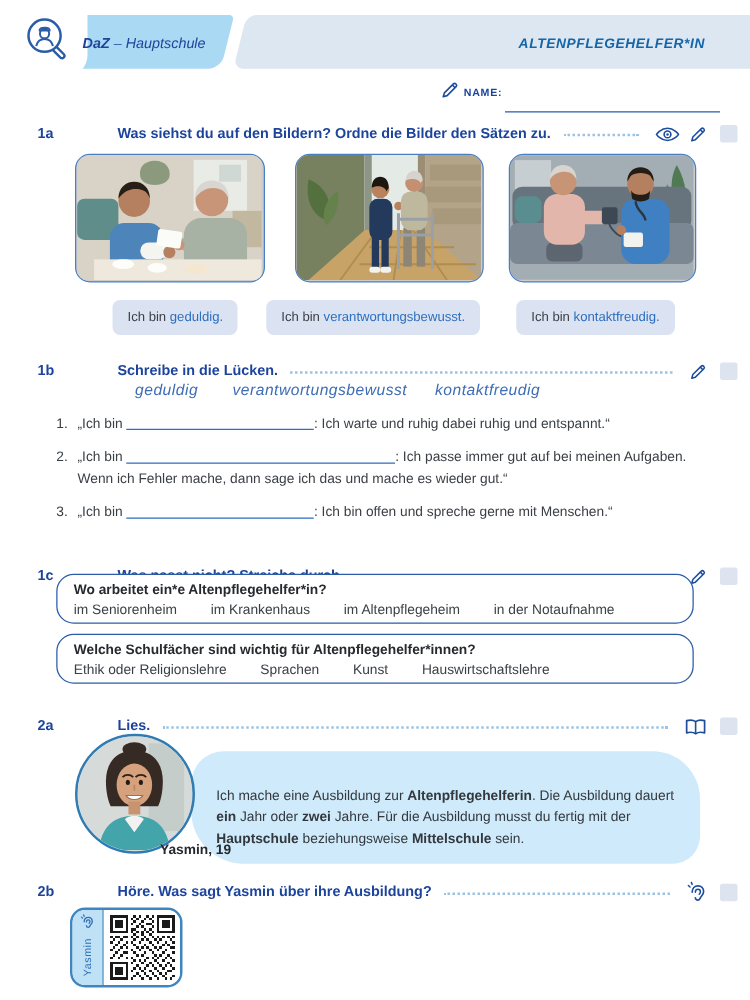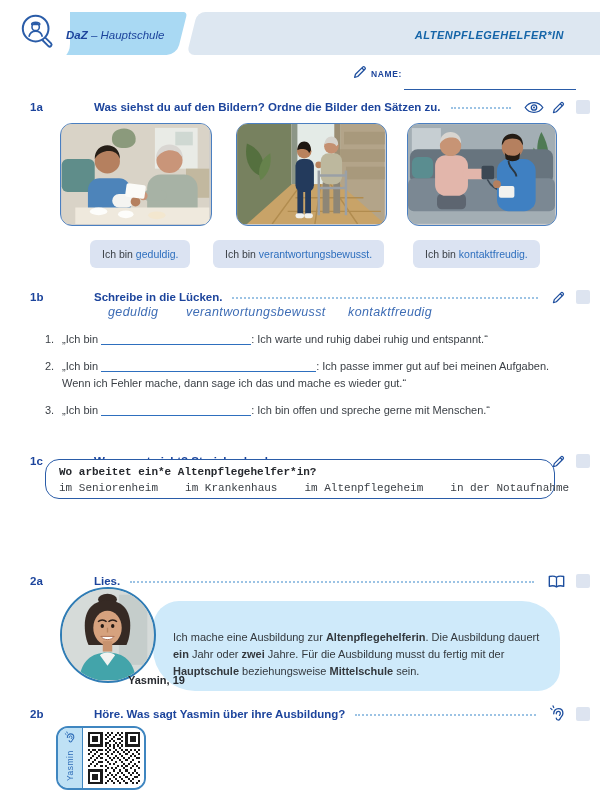--- a/index.html
+++ b/index.html
@@ -43,21 +43,21 @@
   .hw{position:absolute;top:305px;font-size:12.5px;font-style:italic;color:#3e6db5;letter-spacing:.4px;}
   .sents{position:absolute;left:45px;top:331px;width:514px;}
   .sent{display:flex;font-size:11px;color:#3a3f45;line-height:1.6;margin-bottom:9px;}
   .snum{width:17px;flex:none;}
   .stext{flex:1;}
   .blank{display:inline-block;border-bottom:1.4px solid #2e6fbe;height:13px;vertical-align:-2px;}
   .b{font-weight:700;}
   .hl{color:#2e6fbe;}
 
   .obox{position:absolute;left:45px;width:510px;height:40px;border:1.5px solid #2a5ca8;border-radius:14px;
-        background:#fff;padding:5px 13px;font-family:Liberation Mono, monospace;}
+        background:#fff;padding:5px 13px;}
   .q{font-size:11px;font-weight:700;color:#26292e;line-height:1.4;}
   .opts{font-size:11px;color:#3a3f45;line-height:1.5;display:flex;}
   .opts span{margin-right:27px;white-space:nowrap;}
 
   .portrait{position:absolute;left:60px;top:587px;width:96px;height:96px;border:2.5px solid #2f7cb5;
             border-radius:50%;overflow:hidden;background:#d6dbd9;}
   .caption{position:absolute;left:128px;top:674px;font-size:11px;font-weight:700;color:#26292e;}
   .bubble{position:absolute;left:153px;top:601px;width:407px;min-height:72px;background:#cfeafa;
           border-radius:26px 38px 22px 42px;padding:28px 16px 11px 20px;font-size:11px;
           line-height:1.55;color:#33383d;}
@@ -258,20 +258,29 @@
 
   <div class="obox" style="top:459px">
     <div class="q">Wo arbeitet ein*e Altenpflegehelfer*in?</div>
     <div class="opts">
       <span>im Seniorenheim</span>
       <span>im Krankenhaus</span>
       <span>im Altenpflegeheim</span>
       <span>in der Notaufnahme</span>
     </div>
   </div>
+  <div class="obox" style="top:507px">
+    <div class="q">Welche Schulfächer sind wichtig für Altenpflegehelfer*innen?</div>
+    <div class="opts">
+      <span>Ethik oder Religionslehre</span>
+      <span>Sprachen</span>
+      <span>Kunst</span>
+      <span>Hauswirtschaftslehre</span>
+    </div>
+  </div>
 
   <div class="sec" style="top:572px">
     <span class="num">2a</span>
     <span class="stitle">Lies.</span>
     <span class="leader"></span>
     <span class="hicon">
         <svg width="19" height="15" viewBox="0 0 18 14">
       <path d="M9 3C7.3 1.8 4.9 1.6 2.2 2.3v9.2c2.7-.7 5.1-.5 6.8.7 1.7-1.2 4.1-1.4 6.8-.7V2.3C13.1 1.6 10.7 1.8 9 3z" fill="none" stroke="#1d4e9e" stroke-width="1.3" stroke-linejoin="round"></path>
       <path d="M9 3v9.2" stroke="#1d4e9e" stroke-width="1.2"></path>
     </svg>

